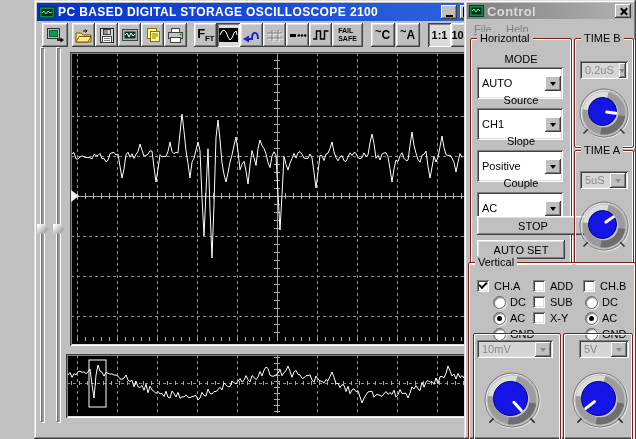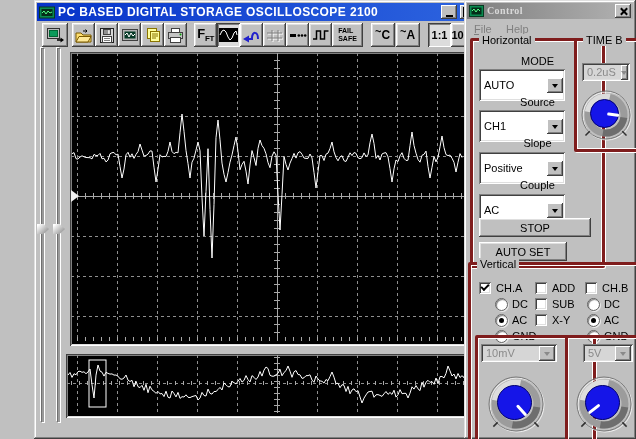--- a/index.html
+++ b/index.html
@@ -5,21 +5,21 @@
   html,body{margin:0;padding:0;background:#555;}
   .screen{position:relative;width:636px;height:439px;background:#c0c0c0;overflow:hidden;
           font-family:"Liberation Sans",sans-serif;font-size:11px;color:#000;}
   .win{position:absolute;background:#c0c0c0;
        box-shadow:inset -1px -1px #404040, inset 1px 1px #dfdfdf, inset -2px -2px #808080, inset 2px 2px #fff;}
   
   .tbar{position:absolute;left:3px;top:3px;right:3px;height:18px;display:flex;align-items:center;padding:0 2px;gap:3px;}
   .tbar.active{background:linear-gradient(90deg,#0633c9,#2f66e0);}
   .tbar.inactive{background:linear-gradient(90deg,#7f7f7f,#b2b2b2);height:16px;}
   .ttl{flex:1;color:#fff;font-weight:bold;font-size:12px;letter-spacing:.4px;white-space:nowrap;overflow:hidden;line-height:1;}
-  .tbar.inactive .ttl{color:#d9d9d9;font-size:10px;font-family:Liberation Serif, serif;}
+  .tbar.inactive .ttl{color:#d9d9d9;font-size:13px;}
   .cap-btn{width:16px;height:14px;background:#c0c0c0;flex:0 0 auto;display:flex;align-items:center;justify-content:center;
            box-shadow:inset -1px -1px #404040, inset 1px 1px #fff, inset -2px -2px #808080;}
   .g-min{width:7px;height:2px;background:#000;margin-top:7px;}
   .g-max{width:8px;height:7px;border:1px solid #000;border-top-width:2px;}
   .g-x{position:relative;width:9px;height:9px;}
   .g-x::before,.g-x::after{content:"";position:absolute;left:4px;top:0;width:2px;height:9px;background:#000;}
   .g-x::before{transform:rotate(45deg);} .g-x::after{transform:rotate(-45deg);}
   
   .btn{position:absolute;top:23px;width:23px;height:24px;background:#c0c0c0;display:flex;align-items:center;justify-content:center;
        box-shadow:inset -1px -1px #404040, inset 1px 1px #fff, inset -2px -2px #808080, inset 2px 2px #dfdfdf;}
@@ -35,22 +35,22 @@
           box-shadow:inset 1px 1px #404040, inset -1px -1px #fff, inset 2px 2px #808080, inset -2px -2px #dfdfdf;}
   .sunken svg{position:absolute;left:2px;top:2px;}
   
   .slider{position:absolute;width:14px;}
   .slider .track{position:absolute;left:5px;top:0;bottom:0;width:3px;background:#9a9a9a;
                  box-shadow:inset 1px 1px #707070, 1px 1px 0 #fff,-1px -1px 0 #fff;}
   .slider .thumb{position:absolute;left:1px;width:12px;height:10px;
                  background:linear-gradient(135deg,#fff 10%,#c0c0c0 55%,#808080 100%);
                  clip-path:polygon(0 0,55% 0,100% 50%,55% 100%,0 100%);}
   
-  .grp{position:absolute;border:3px solid #7f1d1d;border-radius:2px;
-       box-shadow:inset 1px 1px #fff, inset -1px -1px #fff, 1px 1px 0 #fff;padding-left:29px;}
+  .grp{position:absolute;border:1px solid #7f1d1d;border-radius:2px;
+       box-shadow:inset 1px 1px #fff, inset -1px -1px #fff, 1px 1px 0 #fff;}
   .grp>.lg{position:absolute;top:-7px;left:6px;background:#c0c0c0;padding:0 3px;line-height:12px;}
   .lbl{position:absolute;white-space:nowrap;line-height:12px;}
   .cntr{left:0;right:0;text-align:center;}
   
   .combo{position:absolute;height:32px;background:#fff;display:flex;align-items:center;
          box-shadow:inset 1px 1px #808080, inset -1px -1px #fff, inset 2px 2px #404040, inset -2px -2px #dfdfdf;}
   .combo .val{flex:1;padding:0 5px;line-height:1;}
   .combo .dd{width:16px;height:15px;margin-right:2px;background:#c0c0c0;display:flex;align-items:center;justify-content:center;
              box-shadow:inset -1px -1px #404040, inset 1px 1px #fff, inset -2px -2px #808080;}
   .combo .dd::after{content:"";border:3.5px solid transparent;border-top:4.5px solid #000;margin-top:4px;}
@@ -519,20 +519,38 @@
       <line x1="43.2634559672906" y1="48.2634559672906" x2="47.50609665440988" y2="52.50609665440987" stroke="#303030" stroke-width="1.5"></line>
             <line x1="10.736544032709407" y1="48.2634559672906" x2="6.493903345590123" y2="52.50609665440988" stroke="#303030" stroke-width="1.5"></line>
       <circle cx="27" cy="32" r="18" fill="none" stroke="#9c9c9c" stroke-width="7"></circle>
       <path d="M44.824825237348264 34.50511581728118 A18 18 0 0 1 23.874332801995255 49.72653955421974" stroke="#6e6e6e" stroke-width="7" fill="none"></path>
       <path d="M9.273460445780255 28.87433280199525 A18 18 0 0 1 30.742410434719655 14.393343186791494" stroke="#dcdcdc" stroke-width="7" fill="none"></path>
       <circle cx="25.5" cy="30.5" r="14" fill="#1515e8" stroke="#000070"></circle>
       <line x1="29.659125888714595" y1="31.084527024032276" x2="38.67056531426289" y2="32.35100224276887" stroke="#fff" stroke-width="3" stroke-linecap="round"></line>
     </svg></div>
     </div>
 
+    <div class="grp" style="left:110px;top:150px;width:58px;height:112px;">
+      <span class="lg">TIME A</span>
+      <div class="combo disabled" style="left:5px;top:20px;width:48px;height:18px;">
+        <span class="val">5uS</span>
+        <div class="dd"></div>
+      </div>
+      <div class="knob" style="left:2px;top:42px;"><svg width="54" height="66">
+      <circle cx="28" cy="34" r="24" fill="none" stroke="#efefef"></circle>
+      <circle cx="27" cy="33" r="24" fill="none" stroke="#787878"></circle>
+      <line x1="43.2634559672906" y1="49.2634559672906" x2="47.50609665440988" y2="53.50609665440987" stroke="#303030" stroke-width="1.5"></line>
+            <line x1="10.736544032709407" y1="49.2634559672906" x2="6.493903345590123" y2="53.50609665440988" stroke="#303030" stroke-width="1.5"></line>
+      <circle cx="27" cy="33" r="18" fill="none" stroke="#9c9c9c" stroke-width="7"></circle>
+      <path d="M44.824825237348264 35.50511581728118 A18 18 0 0 1 23.874332801995255 50.72653955421974" stroke="#6e6e6e" stroke-width="7" fill="none"></path>
+      <path d="M9.273460445780255 29.87433280199525 A18 18 0 0 1 30.742410434719655 15.393343186791494" stroke="#dcdcdc" stroke-width="7" fill="none"></path>
+      <circle cx="25.5" cy="31.5" r="14" fill="#1515e8" stroke="#000070"></circle>
+      <line x1="28.940438586013766" y1="29.090978967325608" x2="36.39472218904359" y2="23.87143339653109" stroke="#fff" stroke-width="3" stroke-linecap="round"></line>
+    </svg></div>
+    </div>
 
     <div class="grp" style="left:4px;top:262px;width:166px;height:190px;">
       <span class="lg">Vertical</span>
 
       <div class="check on" style="left:8px;top:17px;"></div>
       <span class="lbl" style="left:25px;top:17px;">CH.A</span>
       <div class="check" style="left:64px;top:17px;"></div>
       <span class="lbl" style="left:81px;top:17px;">ADD</span>
       <div class="check" style="left:114px;top:17px;"></div>
       <span class="lbl" style="left:131px;top:17px;">CH.B</span>

